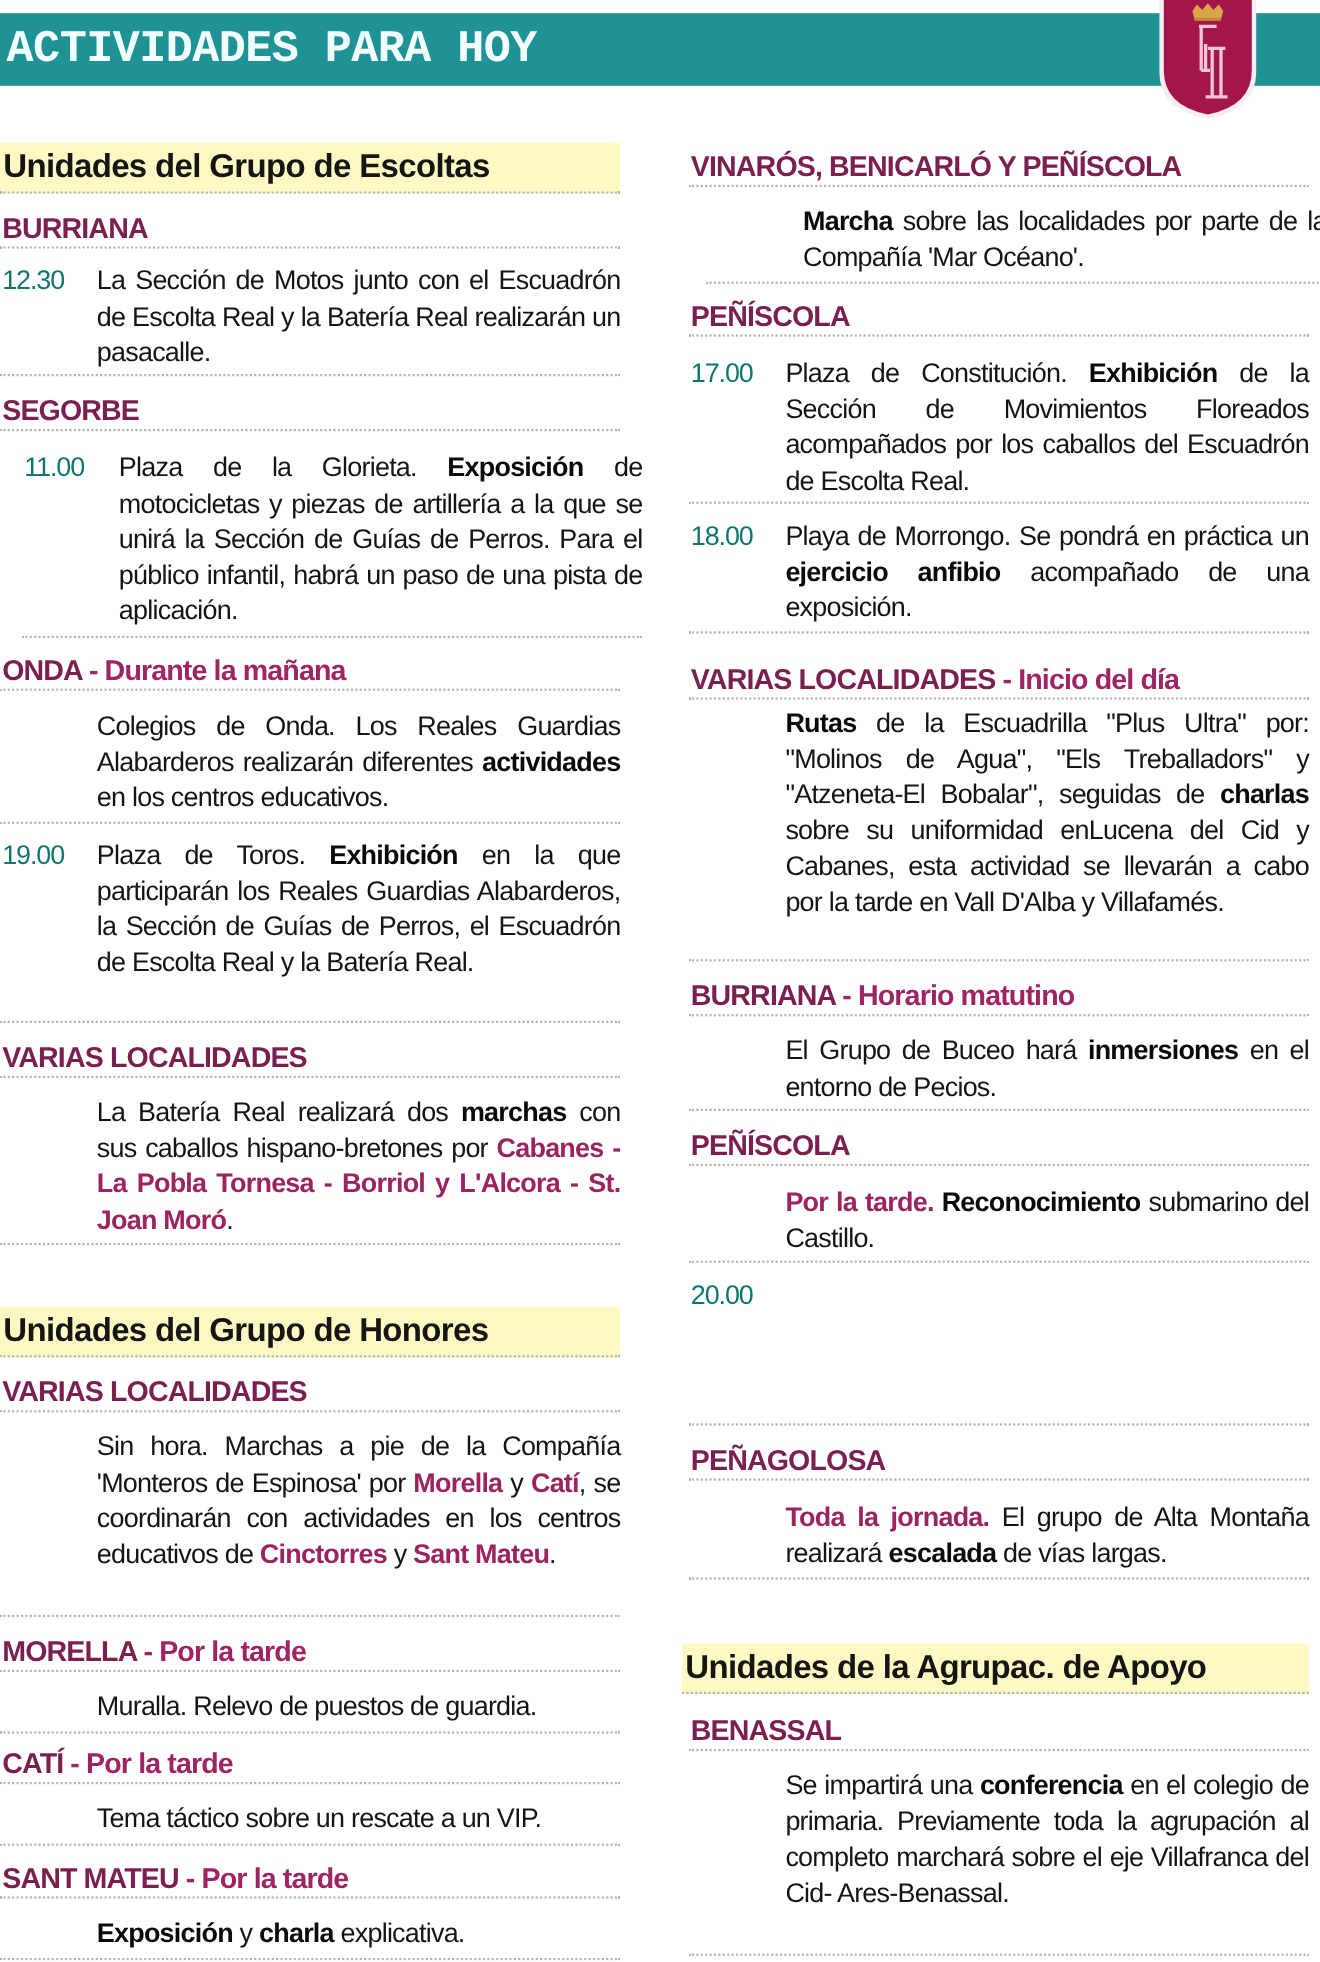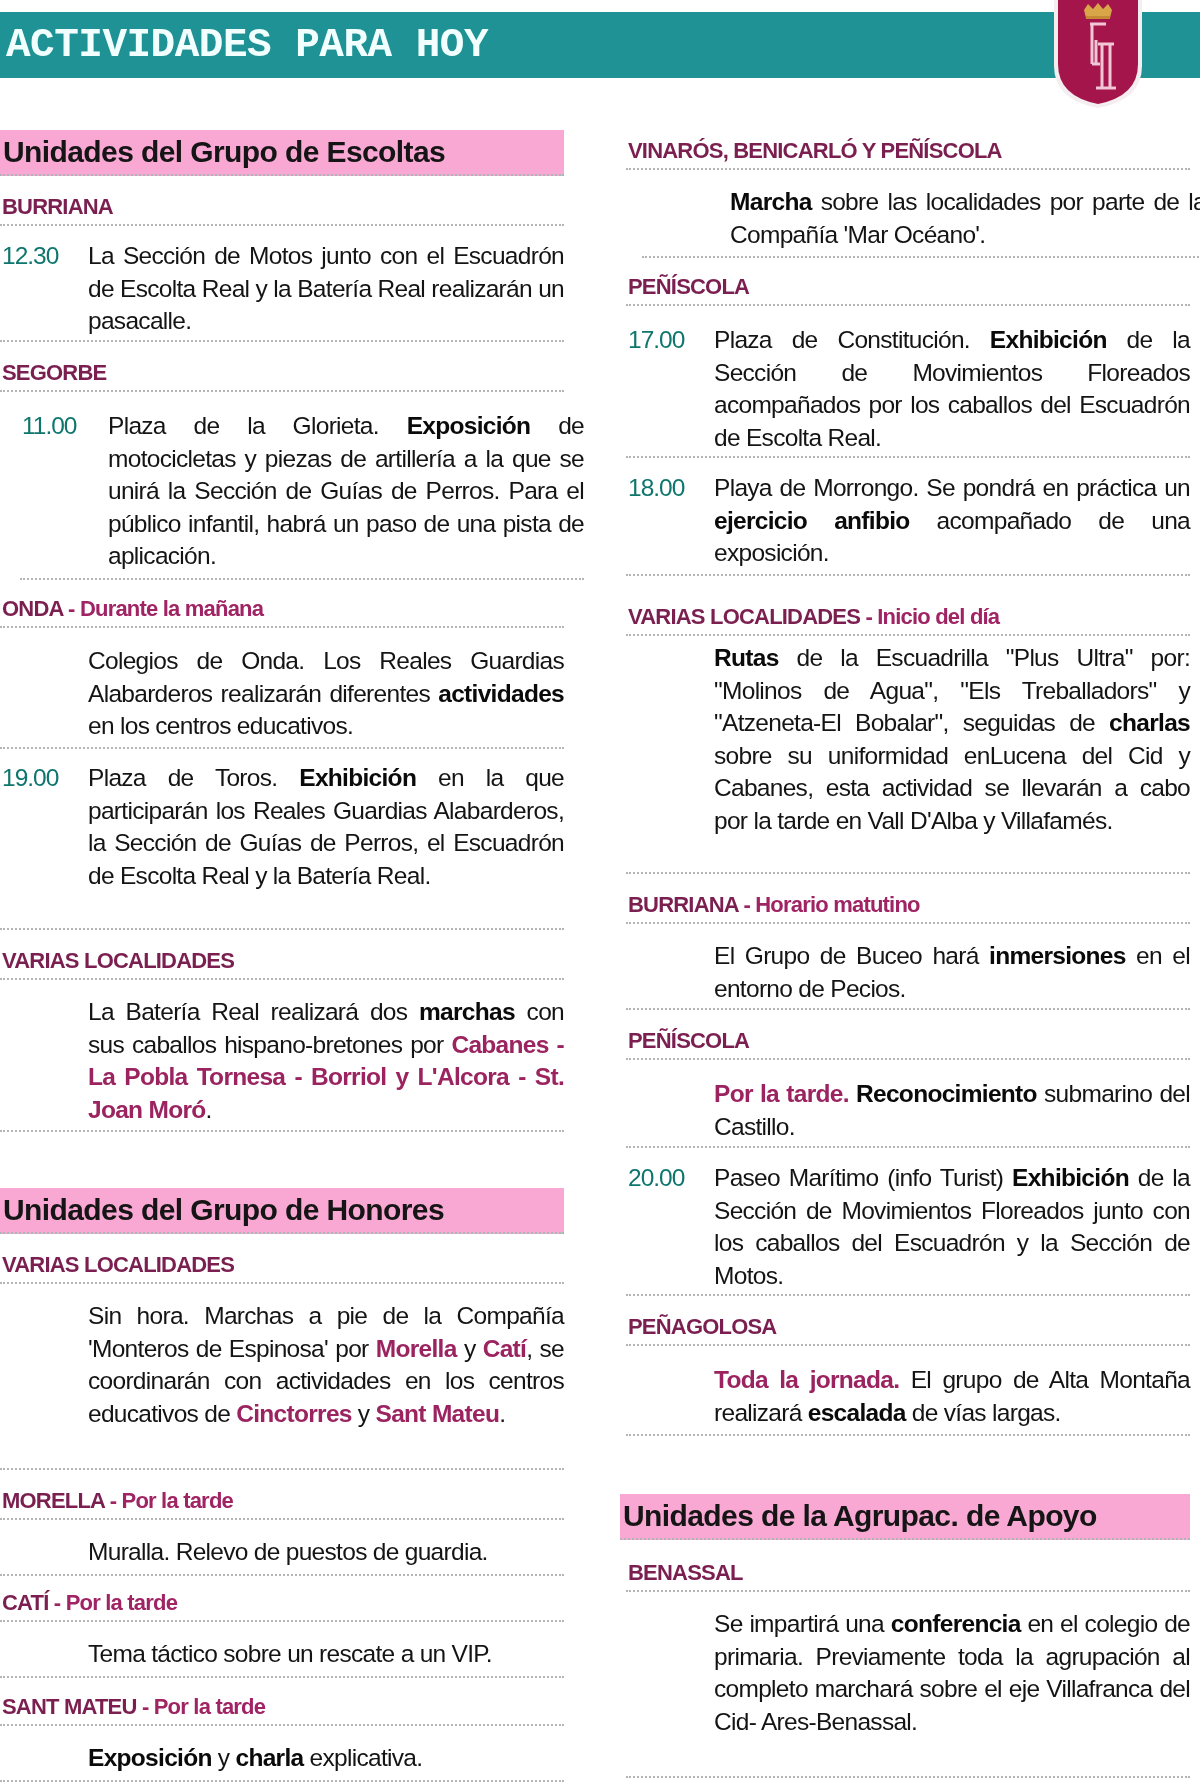--- a/index.html
+++ b/index.html
@@ -17,27 +17,27 @@
   }
   .logo {
     position: absolute; left: 1050px; top: 0; width: 96px; height: 108px;
   }
 
   .col { position: absolute; top: 0; }
   .col-left { left: 0; width: 564px; }
   .col-right { left: 626px; width: 564px; }
 
   .group-header {
-    position: absolute; height: 46px; background: #f9a8d4;
+    position: absolute; height: 46px; background: #fef9c3;
     border-bottom: 2px dotted #a9b7b7;
     font-weight: bold; font-size: 30px; line-height: 44px; color: #151515;
     padding-left: 3px; letter-spacing: -0.6px;
   }
   .loc {
-    position: absolute; font-weight: bold; font-size: 22px; line-height: 34px;
+    position: absolute; font-weight: bold; font-size: 26px; line-height: 34px;
     color: #7a1f4f; letter-spacing: -0.8px; padding-left: 2px;
     border-bottom: 2px dotted #b5b5b5;
   }
   .loc .sub { color: #a02364; }
   .entry {
     position: absolute; font-size: 24.5px; line-height: 32.5px; color: #141414;
     border-bottom: 2px dotted #b5b5b5; padding-bottom: 4px;
   }
   .entry .time {
     position: absolute; left: 2px; top: 0; color: #0f766e; font-size: 24.5px;
@@ -168,21 +168,20 @@
   </div>
 
   <div class="loc" style="left:0; top:1024px; width:564px;">
     <span>PEÑÍSCOLA</span>
   </div>
   <div class="entry" style="left:0; top:1078px; width:564px; height:70px;">
     <div class="txt"><span class="hl">Por la tarde.</span><b> Reconocimiento</b><span> submarino del Castillo.</span></div>
   </div>
   <div class="entry" style="left:0; top:1162px; width:564px; height:134px;">
     <span class="time">20.00</span>
-    <div class="txt"><span>Paseo Marítimo (info Turist) </span><b>Exhibición</b><span> de la Sección de Movimientos Floreados junto con los caballos del Escuadrón y la Sección de Motos.</span></div>
   </div>
 
   <div class="loc" style="left:0; top:1310px; width:564px;">
     <span>PEÑAGOLOSA</span>
   </div>
   <div class="entry" style="left:0; top:1364px; width:564px; height:72px;">
     <div class="txt"><span class="hl">Toda la jornada.</span><span> El grupo de Alta Montaña realizará </span><b>escalada</b><span> de vías largas.</span></div>
   </div>
 
   <div class="group-header" style="left:-6px; top:1494px; width:570px;">Unidades de la Agrupac. de Apoyo</div>

